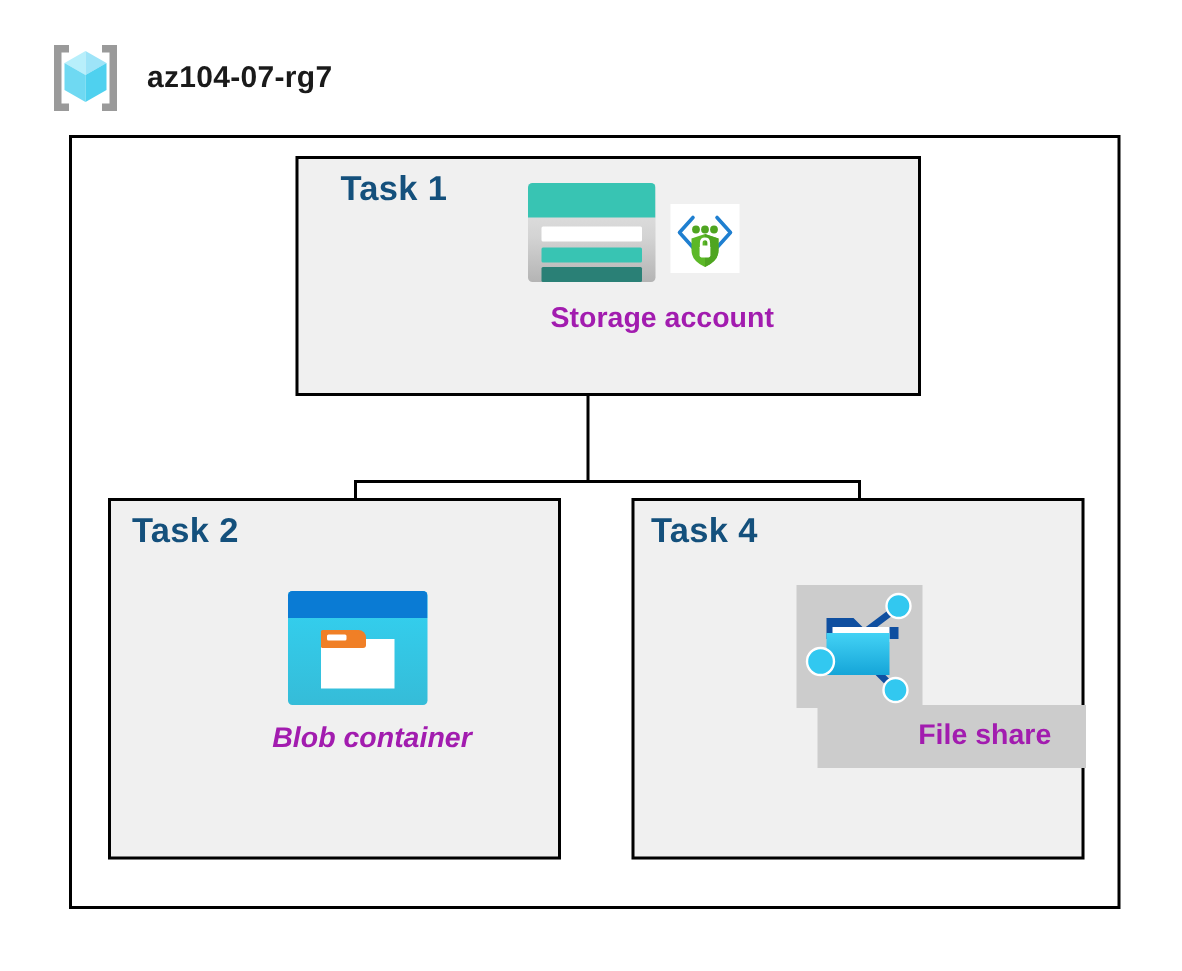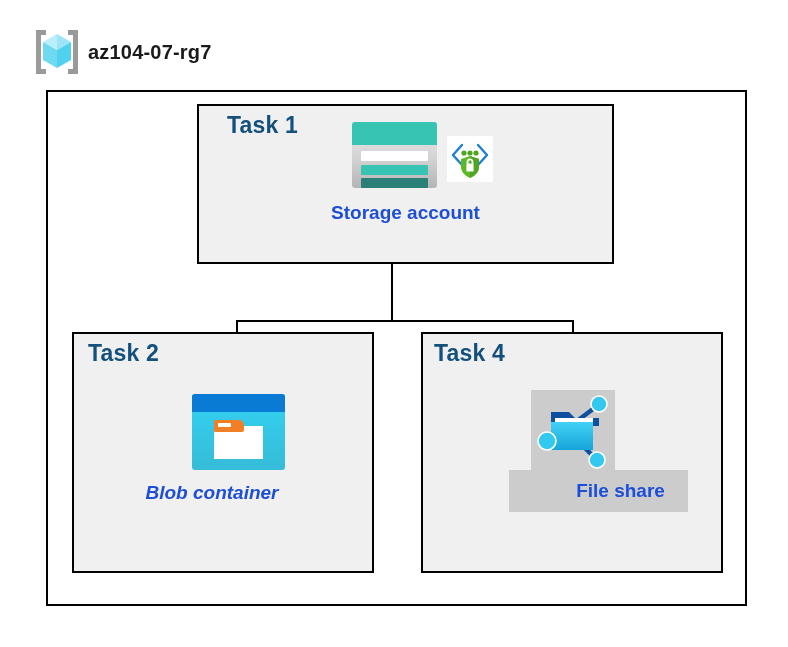--- a/index.html
+++ b/index.html
@@ -26,21 +26,21 @@
   }
 
   
   .rg-header {
     position: absolute;
     left: 30px;
     top: 26px;
     height: 52px;
     display: flex;
     align-items: center;
-    gap: 4px;
+    gap: 14px;
   }
   .rg-icon {
     width: 54px;
     height: 52px;
     position: relative;
     flex: 0 0 auto;
   }
   .rg-title {
     font-size: 20px;
     font-weight: bold;
@@ -88,23 +88,24 @@
   #conn-trunk { left: 391px; top: 264px; width: 2px;   height: 58px; }
   #conn-bar   { left: 236px; top: 320px; width: 338px; height: 2px;  }
   #conn-left  { left: 236px; top: 320px; width: 2px;   height: 68px; }
   #conn-right { left: 572px; top: 320px; width: 2px;   height: 68px; }
 
   
   .node-label {
     position: absolute;
     font-size: 19px;
     font-weight: bold;
-    color: #1d4ed8;
+    color: #a21caf;
     white-space: nowrap;
     text-align: center;
+    margin-left: 36px;
   }
   #storage-label  { left: 197px; top: 202px; width: 417px; }
   #blob-label     { left: 72px;  top: 482px; width: 280px; font-style: italic; }
   #fileshare-label{
     left: 509px; top: 470px; width: 179px; height: 42px;
     line-height: 42px; background: #cccccc; padding-left: 44px;
   }
 
   
   #fileshare-hl {

